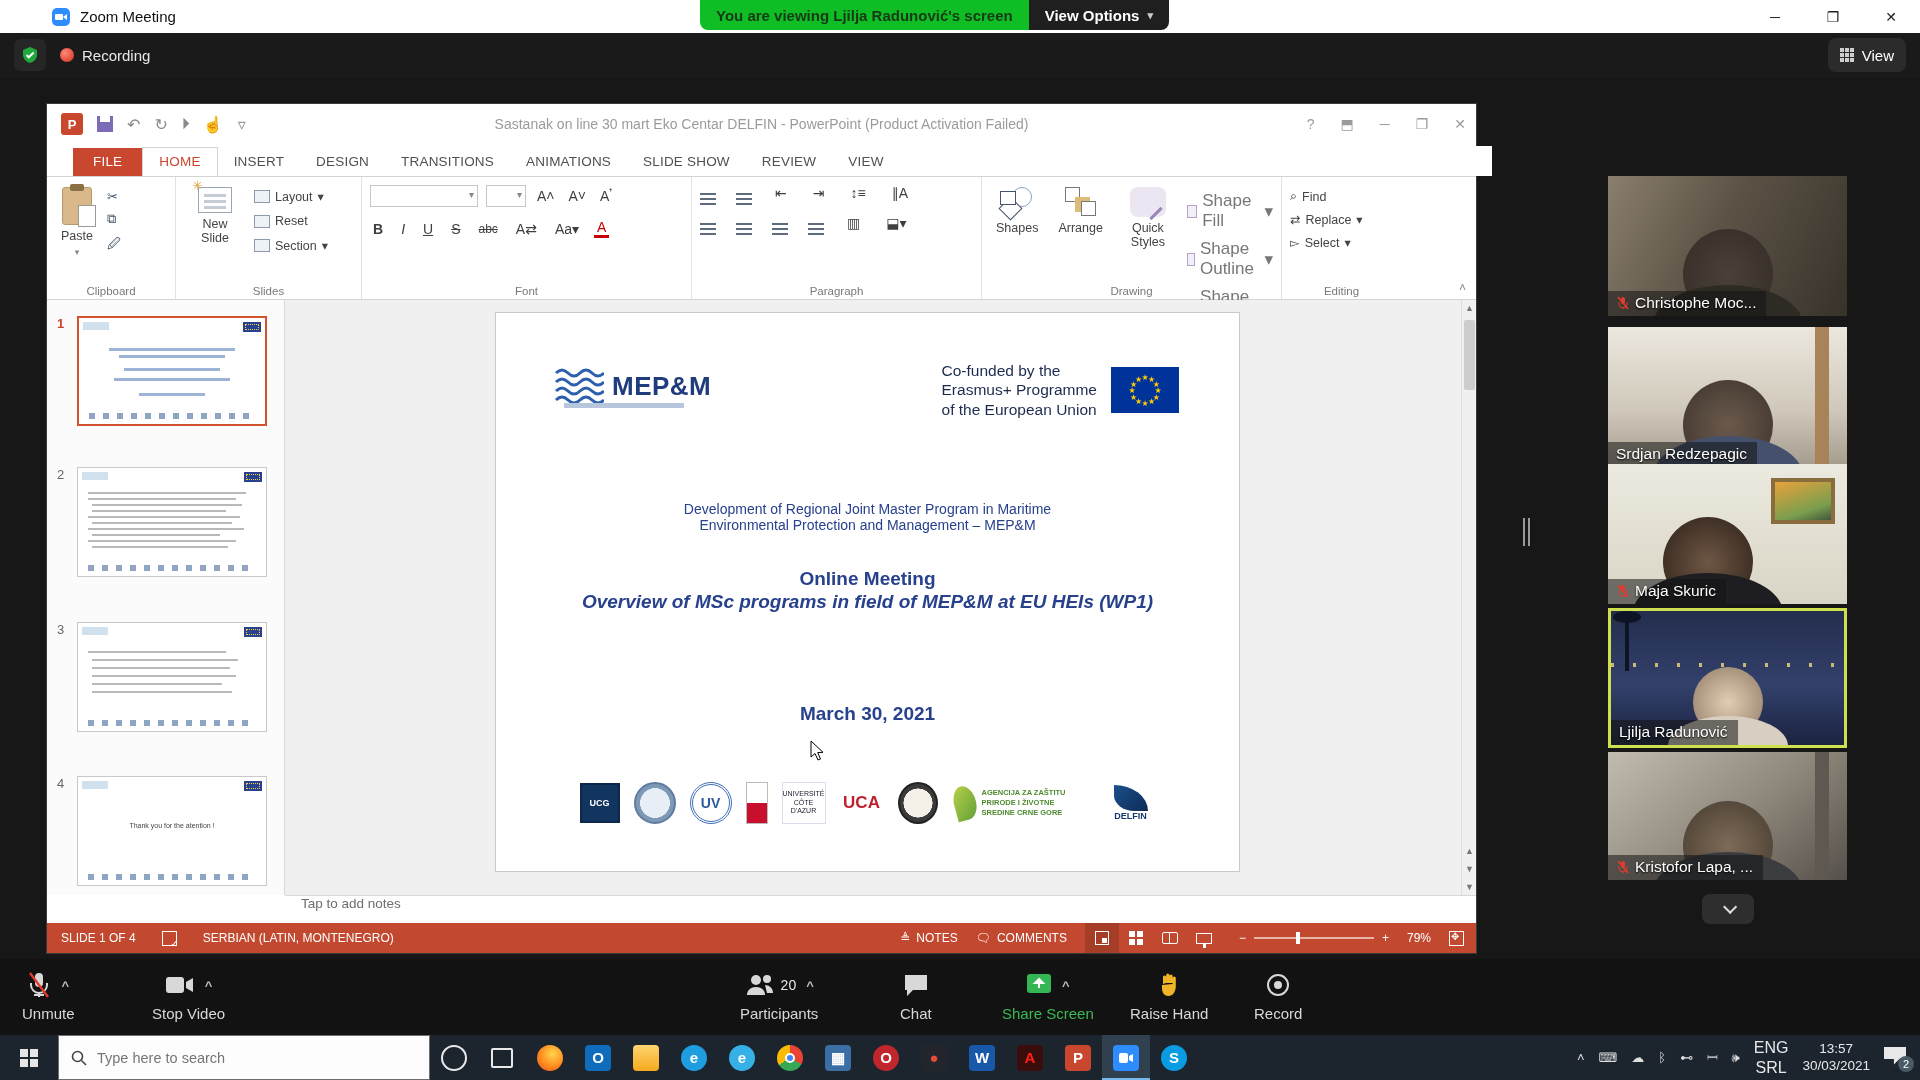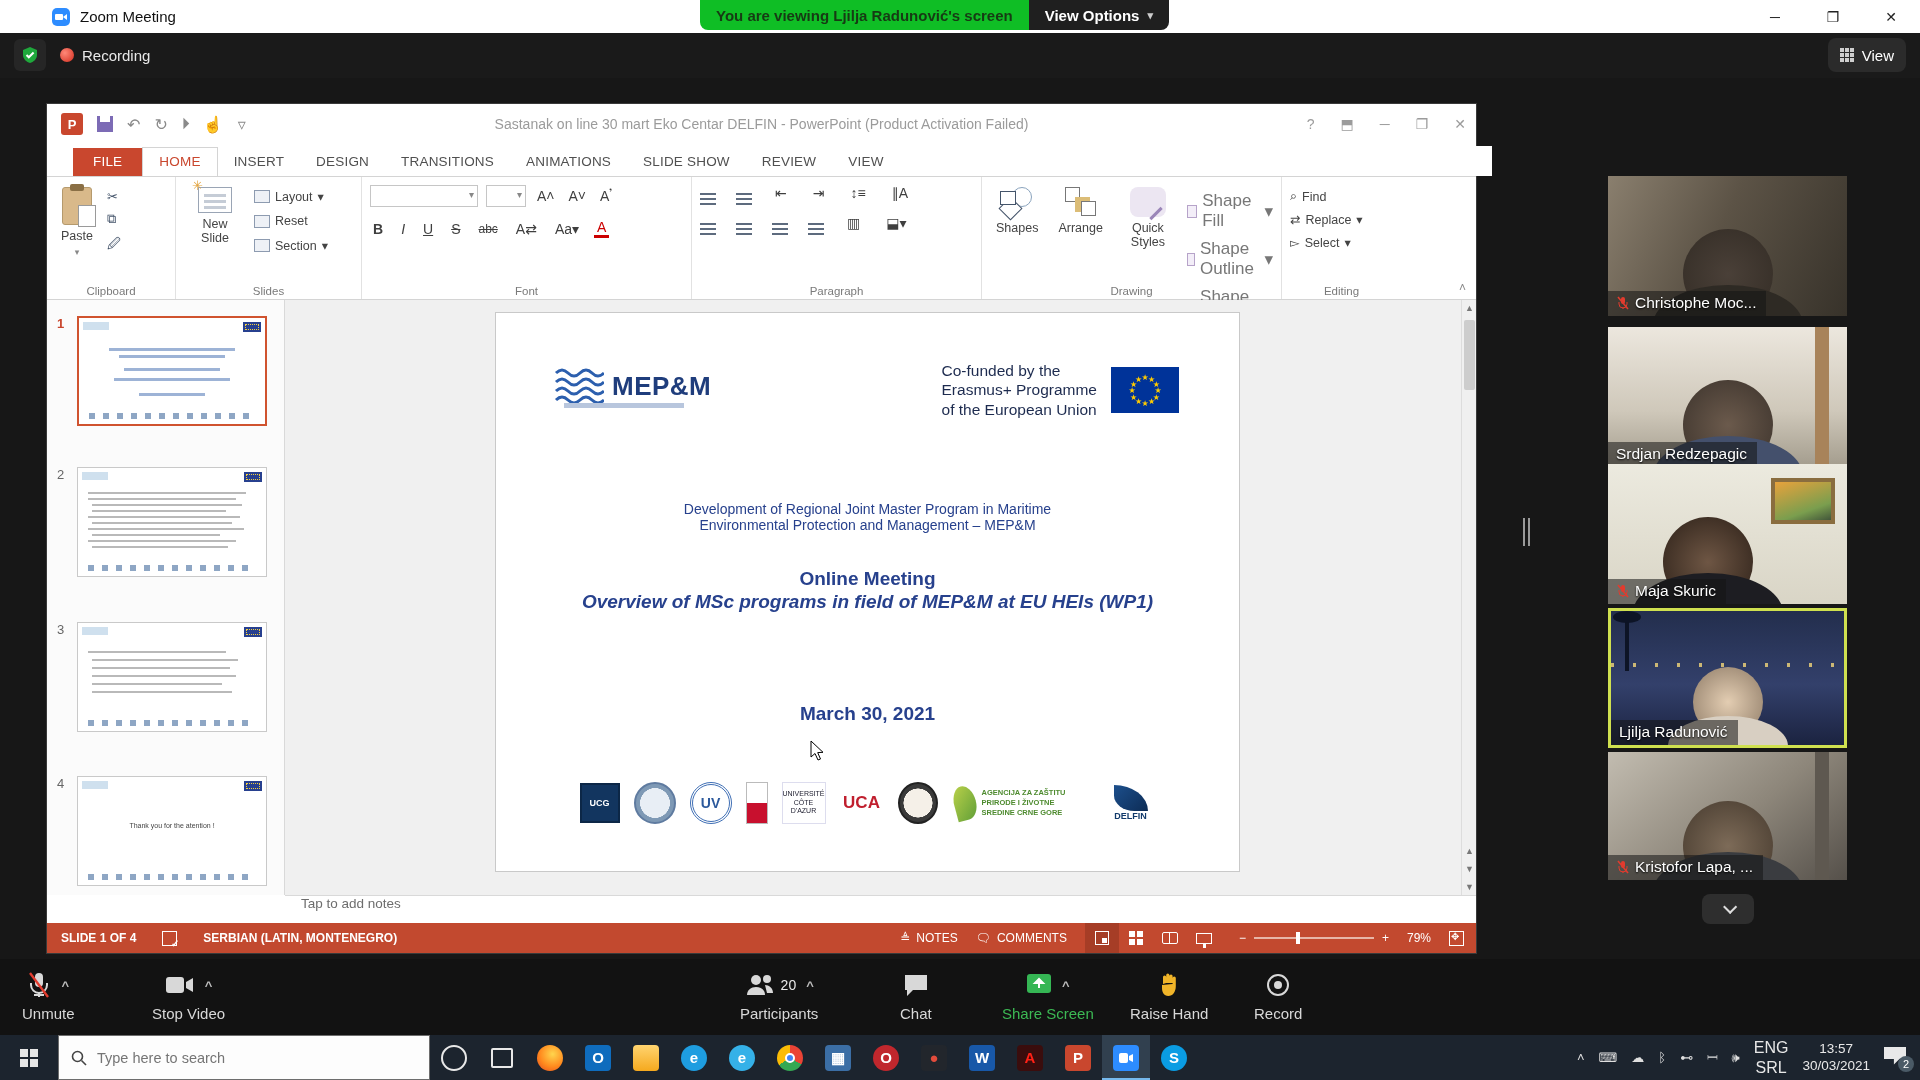--- a/index.html
+++ b/index.html
@@ -129,21 +129,21 @@
   .dolphin { width:34px; height:26px; border-radius:0 100% 0 60%; background:linear-gradient(135deg,#1c4f8c,#0d2c55); }
 
   .vscroll { position:absolute; right:0; top:0; width:15px; height:100%; background:#f0f0f0; border-left:1px solid #ddd; }
   .vscroll .arr { position:absolute; left:0; width:15px; height:16px; color:#777; font-size:9px; text-align:center; line-height:16px; }
   .vthumb { position:absolute; left:2px; top:20px; width:11px; height:70px; background:#cdcdcd; border-radius:2px; }
 
   .ppt-notes { position:absolute; left:238px; right:0; top:791px; height:28px; background:#fff; border-top:1px solid #d9d9d9; display:flex; align-items:flex-start; }
   .notes-ph { margin-left:16px; color:#6d6d6d; font-size:13.5px; }
 
   .ppt-status { position:absolute; left:0; top:819px; width:100%; height:30px; background:#c2492f; color:#fff; display:flex; align-items:center; font-size:12px; }
-  .st-left { display:flex; align-items:center; gap:26px; margin-left:14px;font-weight:bold; }
+  .st-left { display:flex; align-items:center; gap:26px; margin-left:14px; }
   .spell-ic { width:15px; height:15px; border:1px solid #fff; position:relative; }
   .spell-ic:after { content:"✓"; position:absolute; right:-3px; bottom:-4px; font-size:10px; }
   .st-right { margin-left:auto; display:flex; align-items:center; gap:18px; margin-right:12px; }
   .st-item { display:flex; align-items:center; gap:6px; }
   .viewbtns { display:flex; }
   .vb { width:34px; height:30px; display:flex; align-items:center; justify-content:center; }
   .vb.active { background:#a63d26; }
   .vb .n-ic { width:14px; height:14px; border:1.5px solid #fff; position:relative; }
   .vb .n-ic:after { content:""; position:absolute; right:1px; bottom:1px; width:5px; height:5px; background:#fff; }
   .vb .g-ic { width:14px; height:14px; background:linear-gradient(#fff,#fff) 0 0/6px 6px no-repeat, linear-gradient(#fff,#fff) 8px 0/6px 6px no-repeat, linear-gradient(#fff,#fff) 0 8px/6px 6px no-repeat, linear-gradient(#fff,#fff) 8px 8px/6px 6px no-repeat; }

